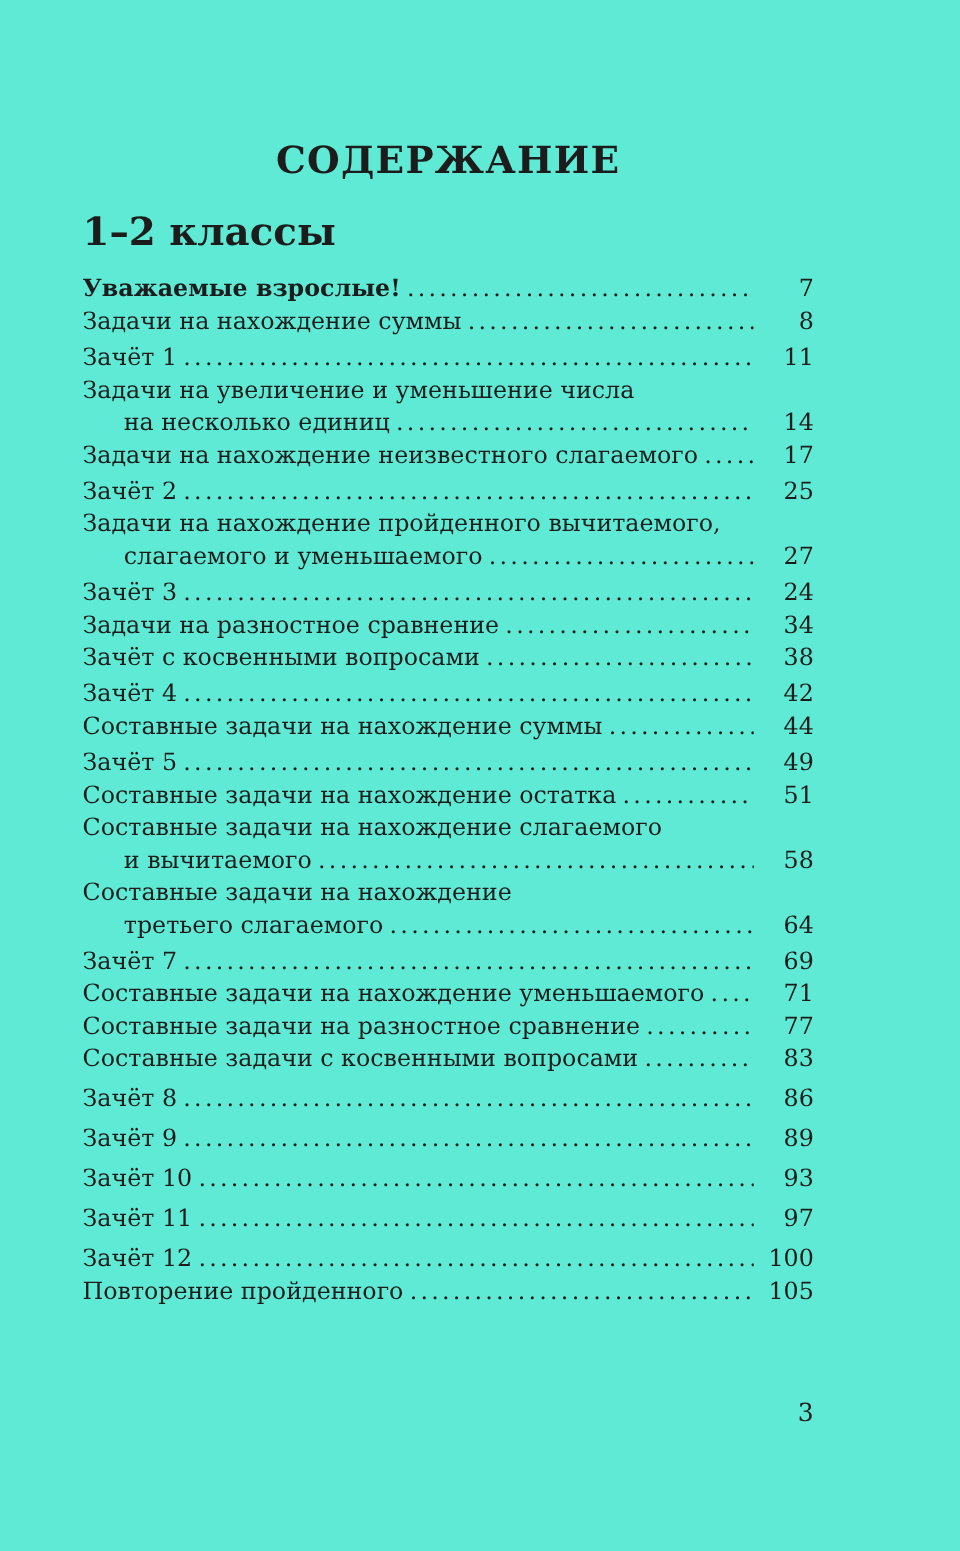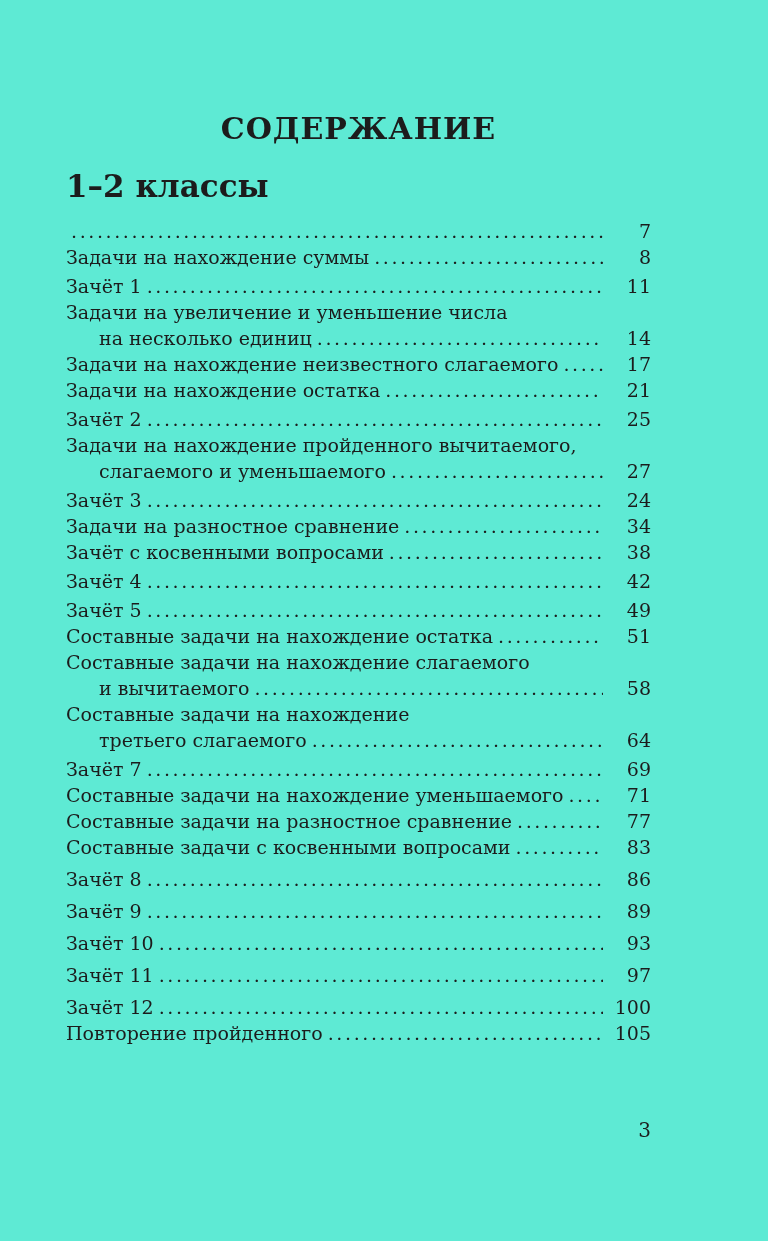--- a/index.html
+++ b/index.html
@@ -73,20 +73,21 @@
 </head>
 <body>
 
 <div class="page">
   <div class="content">
     <h1 class="doc-title">СОДЕРЖАНИЕ</h1>
     <h2 class="section-title">1–2 классы</h2>
     <div class="toc">
         <div class="toc-entry bold">
           <div class="toc-line">
+            <span class="toc-label">Уважаемые взрослые!</span>
             <span class="dots"></span>
             <span class="page-num">7</span>
           </div>
         </div>
         <div class="toc-entry">
           <div class="toc-line">
             <span class="toc-label">Задачи на нахождение суммы</span>
             <span class="dots"></span>
             <span class="page-num">8</span>
           </div>
@@ -108,27 +109,20 @@
             <span class="page-num">14</span>
           </div>
         </div>
         <div class="toc-entry">
           <div class="toc-line">
             <span class="toc-label">Задачи на нахождение неизвестного слагаемого</span>
             <span class="dots"></span>
             <span class="page-num">17</span>
           </div>
         </div>
-        <div class="toc-entry">
-          <div class="toc-line">
-            <span class="toc-label">Задачи на нахождение остатка</span>
-            <span class="dots"></span>
-            <span class="page-num">21</span>
-          </div>
-        </div>
         <div class="toc-entry gap-small">
           <div class="toc-line">
             <span class="toc-label">Зачёт 2</span>
             <span class="dots"></span>
             <span class="page-num">25</span>
           </div>
         </div>
         <div class="toc-entry">
           <div class="toc-line">
             <span class="toc-label">Задачи на нахождение пройденного вычитаемого,</span>
@@ -158,20 +152,27 @@
             <span class="toc-label">Зачёт с косвенными вопросами</span>
             <span class="dots"></span>
             <span class="page-num">38</span>
           </div>
         </div>
         <div class="toc-entry gap-small">
           <div class="toc-line">
             <span class="toc-label">Зачёт 4</span>
             <span class="dots"></span>
             <span class="page-num">42</span>
+          </div>
+        </div>
+        <div class="toc-entry">
+          <div class="toc-line">
+            <span class="toc-label">Составные задачи на нахождение суммы</span>
+            <span class="dots"></span>
+            <span class="page-num">44</span>
           </div>
         </div>
         <div class="toc-entry gap-small">
           <div class="toc-line">
             <span class="toc-label">Зачёт 5</span>
             <span class="dots"></span>
             <span class="page-num">49</span>
           </div>
         </div>
         <div class="toc-entry">

